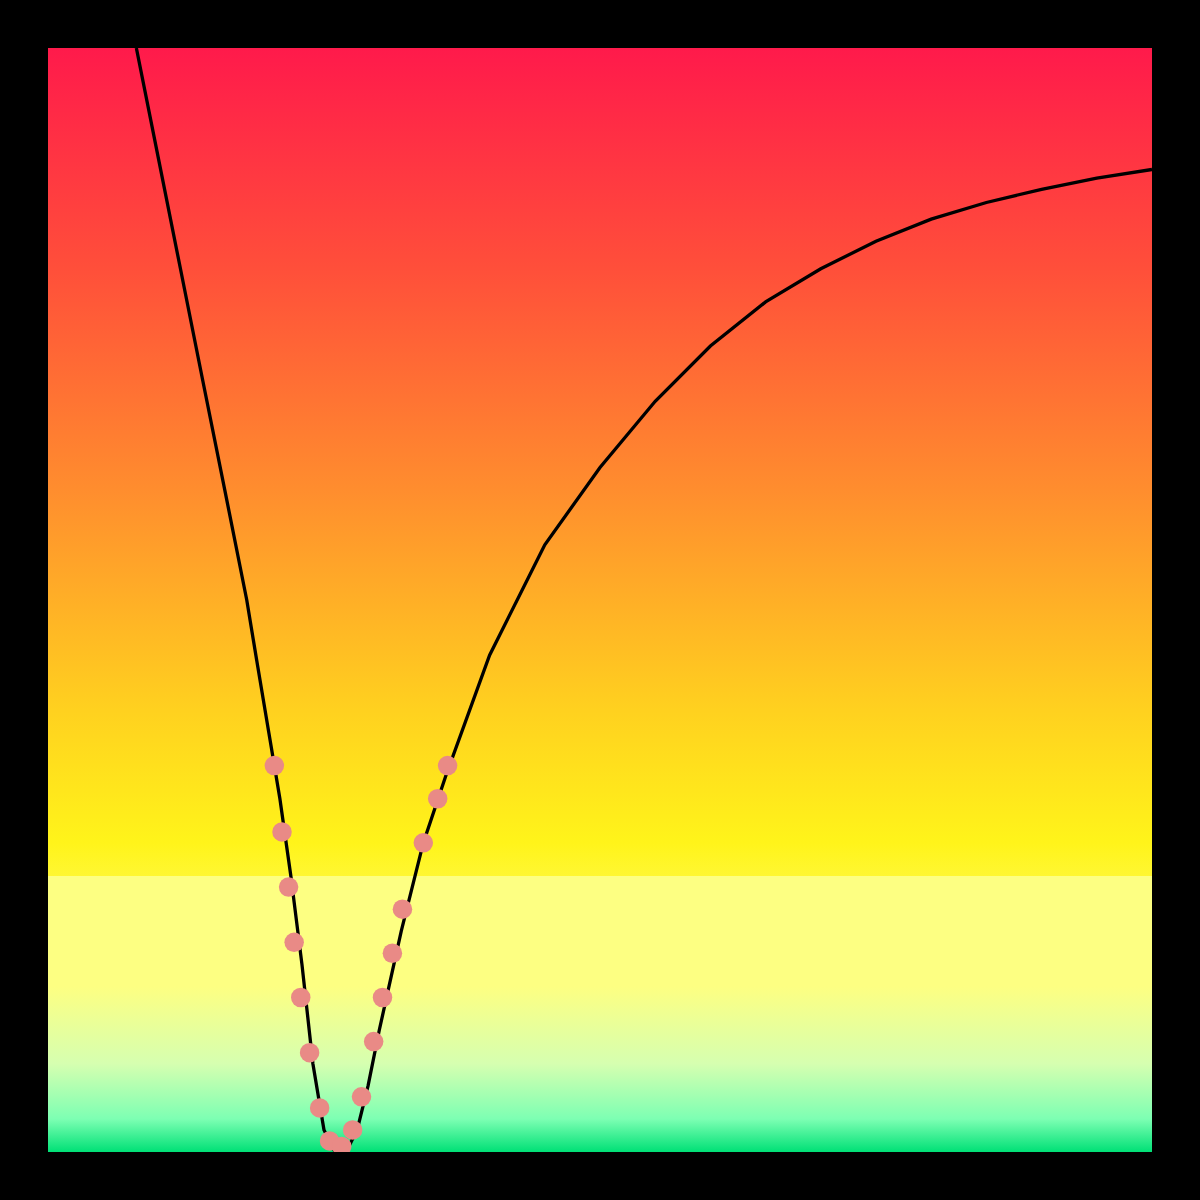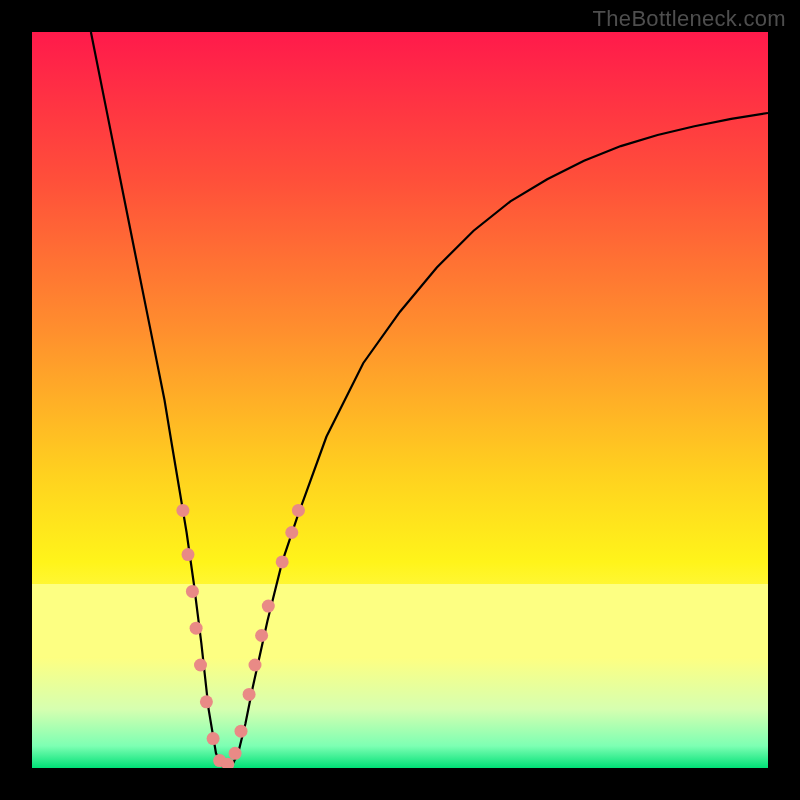--- a/index.html
+++ b/index.html
@@ -39,21 +39,20 @@
   }
   svg {
     display: block;
   }
 </style>
 </head>
 <body>
 
 <div class="frame">
 
-  <div class="watermark">TheBottleneck.com</div>
 
   <div class="plot-area">
     <svg id="chart-svg" width="736" height="736" viewBox="0 0 736 736">
       <defs>
         <linearGradient id="bg-grad" x1="0" y1="0" x2="0" y2="1">
             <stop offset="0%" stop-color="#ff1a4b"></stop>
             <stop offset="20%" stop-color="#ff4f3a"></stop>
             <stop offset="40%" stop-color="#ff8d2e"></stop>
             <stop offset="60%" stop-color="#ffd11f"></stop>
             <stop offset="72%" stop-color="#fff41a"></stop>

